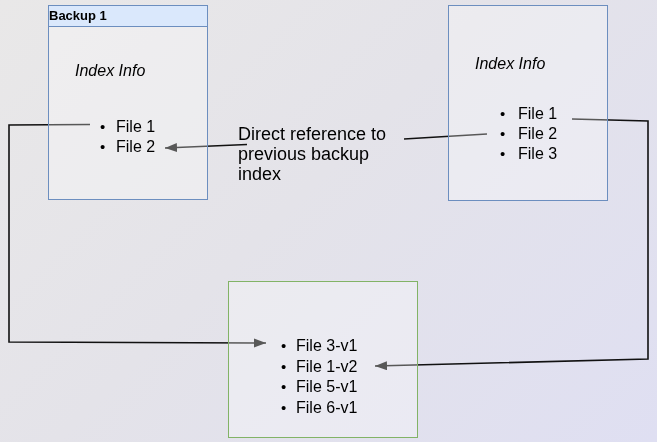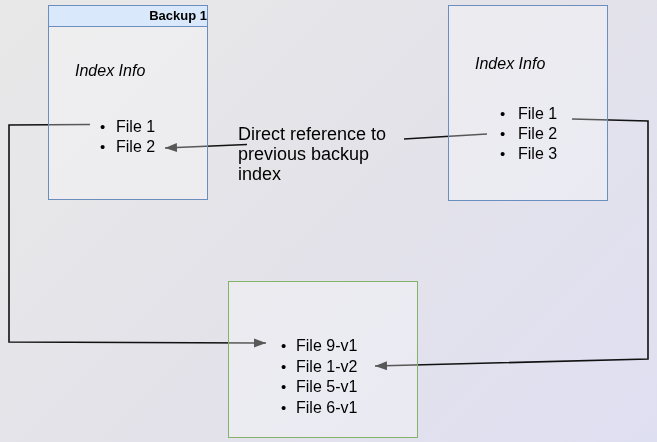--- a/index.html
+++ b/index.html
@@ -31,21 +31,21 @@
     box-sizing: border-box;
     border: 1.5px solid var(--blue-border, #6c8ebf);
     background: rgba(255,255,255,0.30);
   }
   .box.green { border-color: var(--green-border, #82b366); }
 
   .box-header {
     box-sizing: border-box;
     height: 21px;
     line-height: 20px;
-    text-align: right;
+    text-align: left;
     font-size: 13px;
     font-weight: bold;
     color: #000;
     background: var(--blue-fill, #dae8fc);
     border-bottom: 1.5px solid var(--blue-border, #6c8ebf);
   }
   .box.green .box-header {
     height: 22px;
     line-height: 21px;
     background: var(--green-fill, #d5e8d4);
@@ -140,21 +140,21 @@
         <span class="bullet">•</span>
         <span>File 3</span>
       </li>
     </ul>
   </div>
 
   <div class="box green" style="left:228px; top:281px; width:190px; height:157px;">
     <ul class="filelist tight" style="left:52px; top:54px;">
       <li style="padding-left:15px;">
         <span class="bullet">•</span>
-        <span>File 9-v1</span>
+        <span>File 3-v1</span>
       </li>
       <li style="padding-left:15px;">
         <span class="bullet">•</span>
         <span>File 1-v2</span>
       </li>
       <li style="padding-left:15px;">
         <span class="bullet">•</span>
         <span>File 5-v1</span>
       </li>
       <li style="padding-left:15px;">

